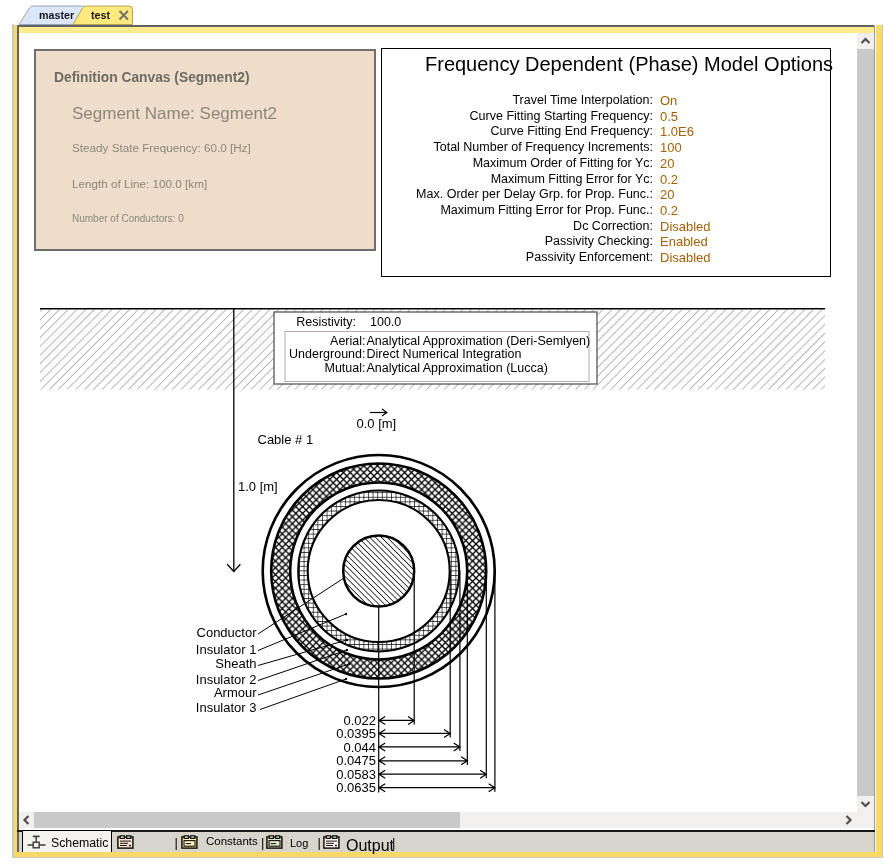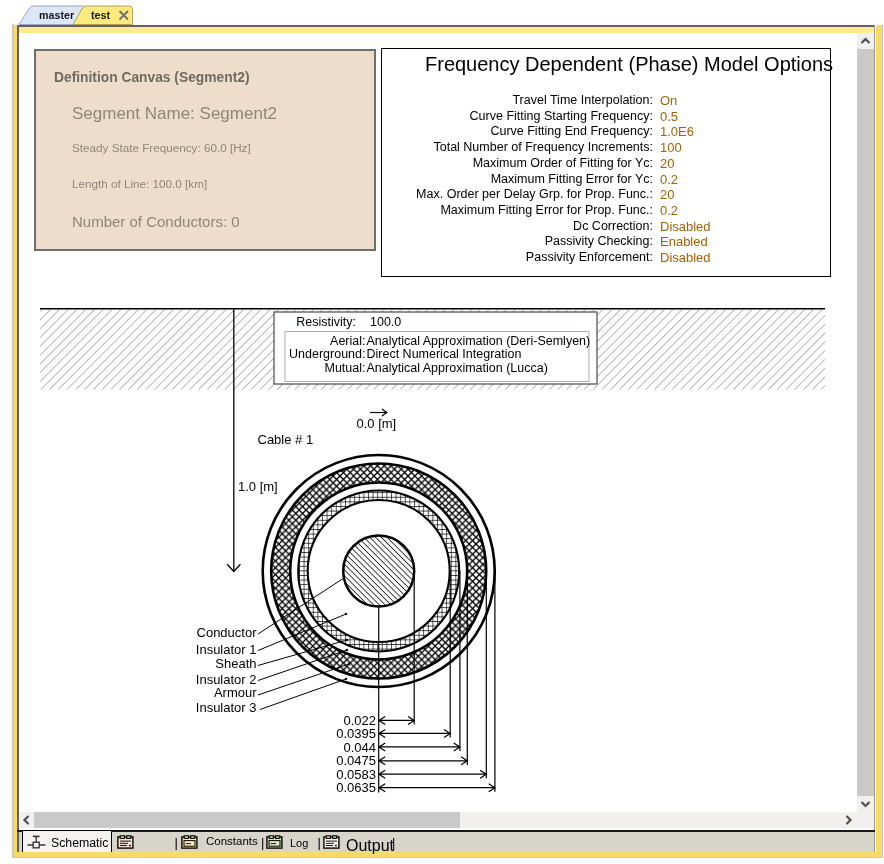--- a/index.html
+++ b/index.html
@@ -27,21 +27,21 @@
   <path d="M73,24.5 L82.5,8 Q83.6,6 86.5,6 L129,6 Q132.5,6 132.5,9.5 L132.5,24.5 Z" fill="#fde97e" stroke="#b5a257" stroke-width="1"></path>
   <text x="91" y="18.5" font-size="10.8" font-weight="bold" fill="#16161c">test</text>
   <path d="M119.5,11 L128,19.5 M128,11 L119.5,19.5" stroke="#6e6e6e" stroke-width="1.8" fill="none"></path>
 </svg>
 
 <div class="abs" style="left:34px;top:49px;width:342px;height:202px;background:#edddca;border:2px solid #6e6e6e"></div>
 <div class="abs" style="left:54px;top:69.5px;font-size:13.8px;font-weight:bold;color:#6f6b62">Definition Canvas (Segment2)</div>
 <div class="abs" style="left:72px;top:104px;font-size:17px;color:#8d8779">Segment Name: Segment2</div>
 <div class="abs" style="left:72px;top:141px;font-size:11.7px;color:#8d8779">Steady State Frequency: 60.0 [Hz]</div>
 <div class="abs" style="left:72px;top:177px;font-size:11.7px;color:#8d8779">Length of Line: 100.0 [km]</div>
-<div class="abs" style="left:72px;top:213px;font-size:15px;color:#8d8779">Number of Conductors: 0</div>
+<div class="abs" style="left:72px;top:213px;font-size:10px;color:#8d8779">Number of Conductors: 0</div>
 
 <div class="abs" style="left:381px;top:47.5px;width:450px;height:229.5px;background:#fff;border:1px solid #000"></div>
 <div class="abs" style="left:425px;top:52.5px;width:406px;font-size:20px;color:#000;white-space:nowrap">Frequency Dependent (Phase) Model Options</div>
 <style>
 .fl{position:absolute;right:231px;font-size:12.5px;color:#000;white-space:nowrap}
 .fv{position:absolute;left:660px;font-size:13px;color:#a16207;white-space:nowrap}
 </style>
 <div class="fl" style="top:93px">Travel Time Interpolation:</div>
 <div class="fv" style="top:93px">On</div>
 <div class="fl" style="top:108.7px">Curve Fitting Starting Frequency:</div>

